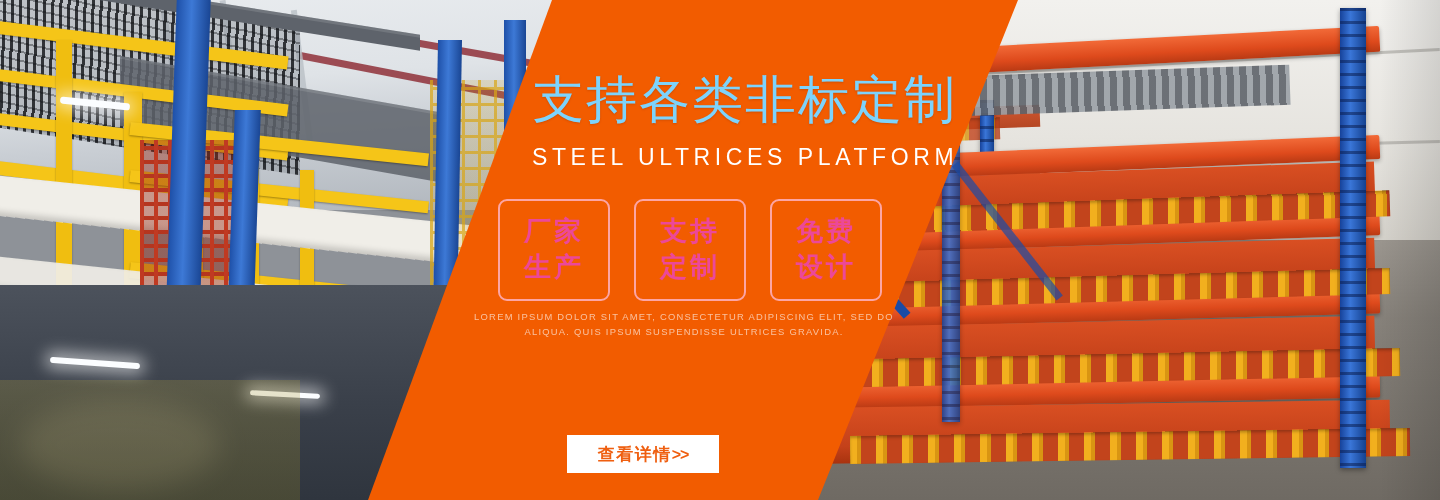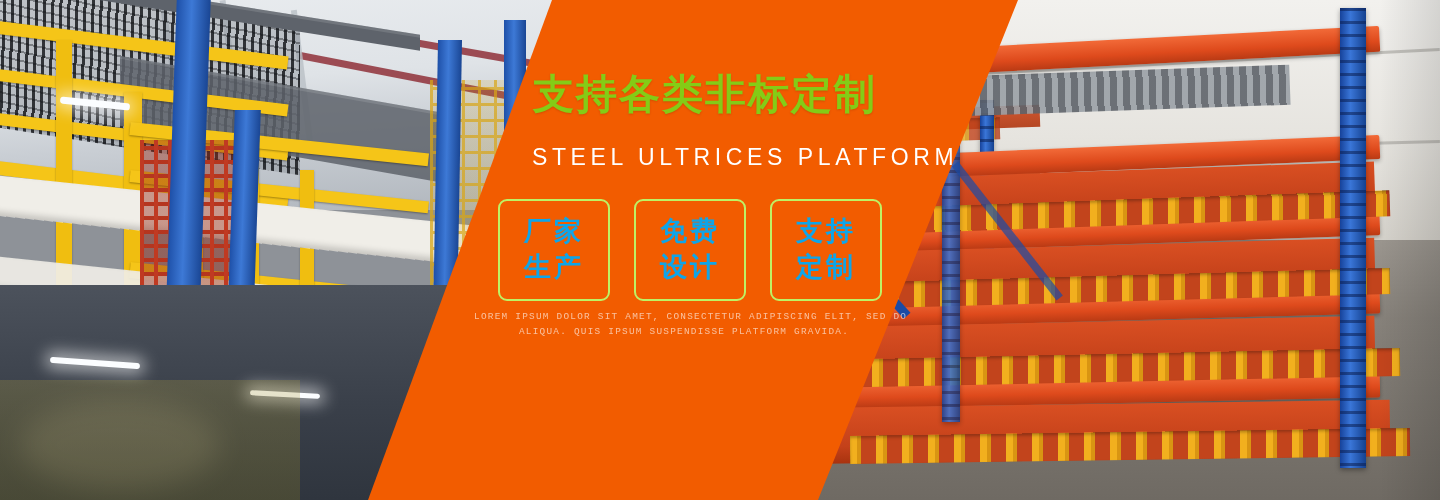--- a/index.html
+++ b/index.html
@@ -134,46 +134,46 @@
     position:absolute; inset:0; z-index:5;
     background:var(--accent,#f25c00);
     clip-path: polygon(552px 0, 1018px 0, 818px 500px, 368px 500px);
   }
 
   
   .content { position:absolute; inset:0; z-index:6; }
 
   .headline {
     position:absolute; left:533px; top:74px;
-    font-size:41px; font-weight:bold; color:#84cc16;
+    font-size:51px; font-weight:normal; color:#7dd3fc;
     letter-spacing:2px; line-height:1; white-space:nowrap;
     text-shadow:0 1px 2px rgba(120,40,0,.25);
   }
   .subtitle {
     position:absolute; left:532px; top:144px;
     font-size:23px; font-weight:400; color:#ffffff;
     letter-spacing:4.6px; white-space:nowrap;
   }
 
   .feature-row { position:absolute; left:498px; top:199px; display:flex; gap:24px; }
   .feature-box {
-    width:112px; height:102px; border:2px solid #bef264; border-radius:9px;
+    width:112px; height:102px; border:2px solid #fca5a5; border-radius:9px;
     display:flex; flex-direction:column; align-items:center; justify-content:center;
-    color:#0ea5e9; font-size:27px; font-weight:bold; line-height:1.32;
+    color:#ec4899; font-size:27px; font-weight:bold; line-height:1.32;
     letter-spacing:3px;
   }
   .feature-box span { display:block; white-space:nowrap; }
 
   .lorem {
     position:absolute; left:474px; top:310px; width:420px;
     text-align:center; color:rgba(255,255,255,.62);
     font-size:9.4px; letter-spacing:1.25px; line-height:1.58;
     white-space:nowrap;
   }
-  .lorem div { white-space:nowrap;font-family:Liberation Mono, monospace; }
+  .lorem div { white-space:nowrap; }
 
   .cta-button {
     position:absolute; left:567px; top:435px; width:152px; height:38px;
     background:#ffffff; display:flex; align-items:center; justify-content:center;
     cursor:pointer;
   }
   .cta-label {
     color:#ef5f10; font-size:17px; font-weight:bold; letter-spacing:1.5px;
   }
   .cta-label .arrows { font-weight:bold; letter-spacing:-1px; font-size:16px; }
@@ -286,29 +286,32 @@
 
     <div class="headline">支持各类非标定制</div>
     <div class="subtitle">STEEL ULTRICES PLATFORM</div>
 
     <div class="feature-row">
       <div class="feature-box">
         <span>厂家</span>
         <span>生产</span>
       </div>
       <div class="feature-box">
+        <span>支持</span>
+        <span>定制</span>
+      </div>
+      <div class="feature-box">
         <span>免费</span>
         <span>设计</span>
       </div>
-      <div class="feature-box">
-        <span>支持</span>
-        <span>定制</span>
-      </div>
     </div>
 
     <div class="lorem">
       <div>LOREM IPSUM DOLOR SIT AMET, CONSECTETUR ADIPISCING ELIT, SED DO</div>
-      <div>ALIQUA. QUIS IPSUM SUSPENDISSE PLATFORM GRAVIDA.</div>
+      <div>ALIQUA. QUIS IPSUM SUSPENDISSE ULTRICES GRAVIDA.</div>
     </div>
 
+    <div class="cta-button">
+      <span class="cta-label" style="color: rgb(239, 95, 16);"><span>查看详情</span><span class="arrows">&gt;&gt;</span></span>
+    </div>
 
   </div>
 </div>
 
 </body></html>

